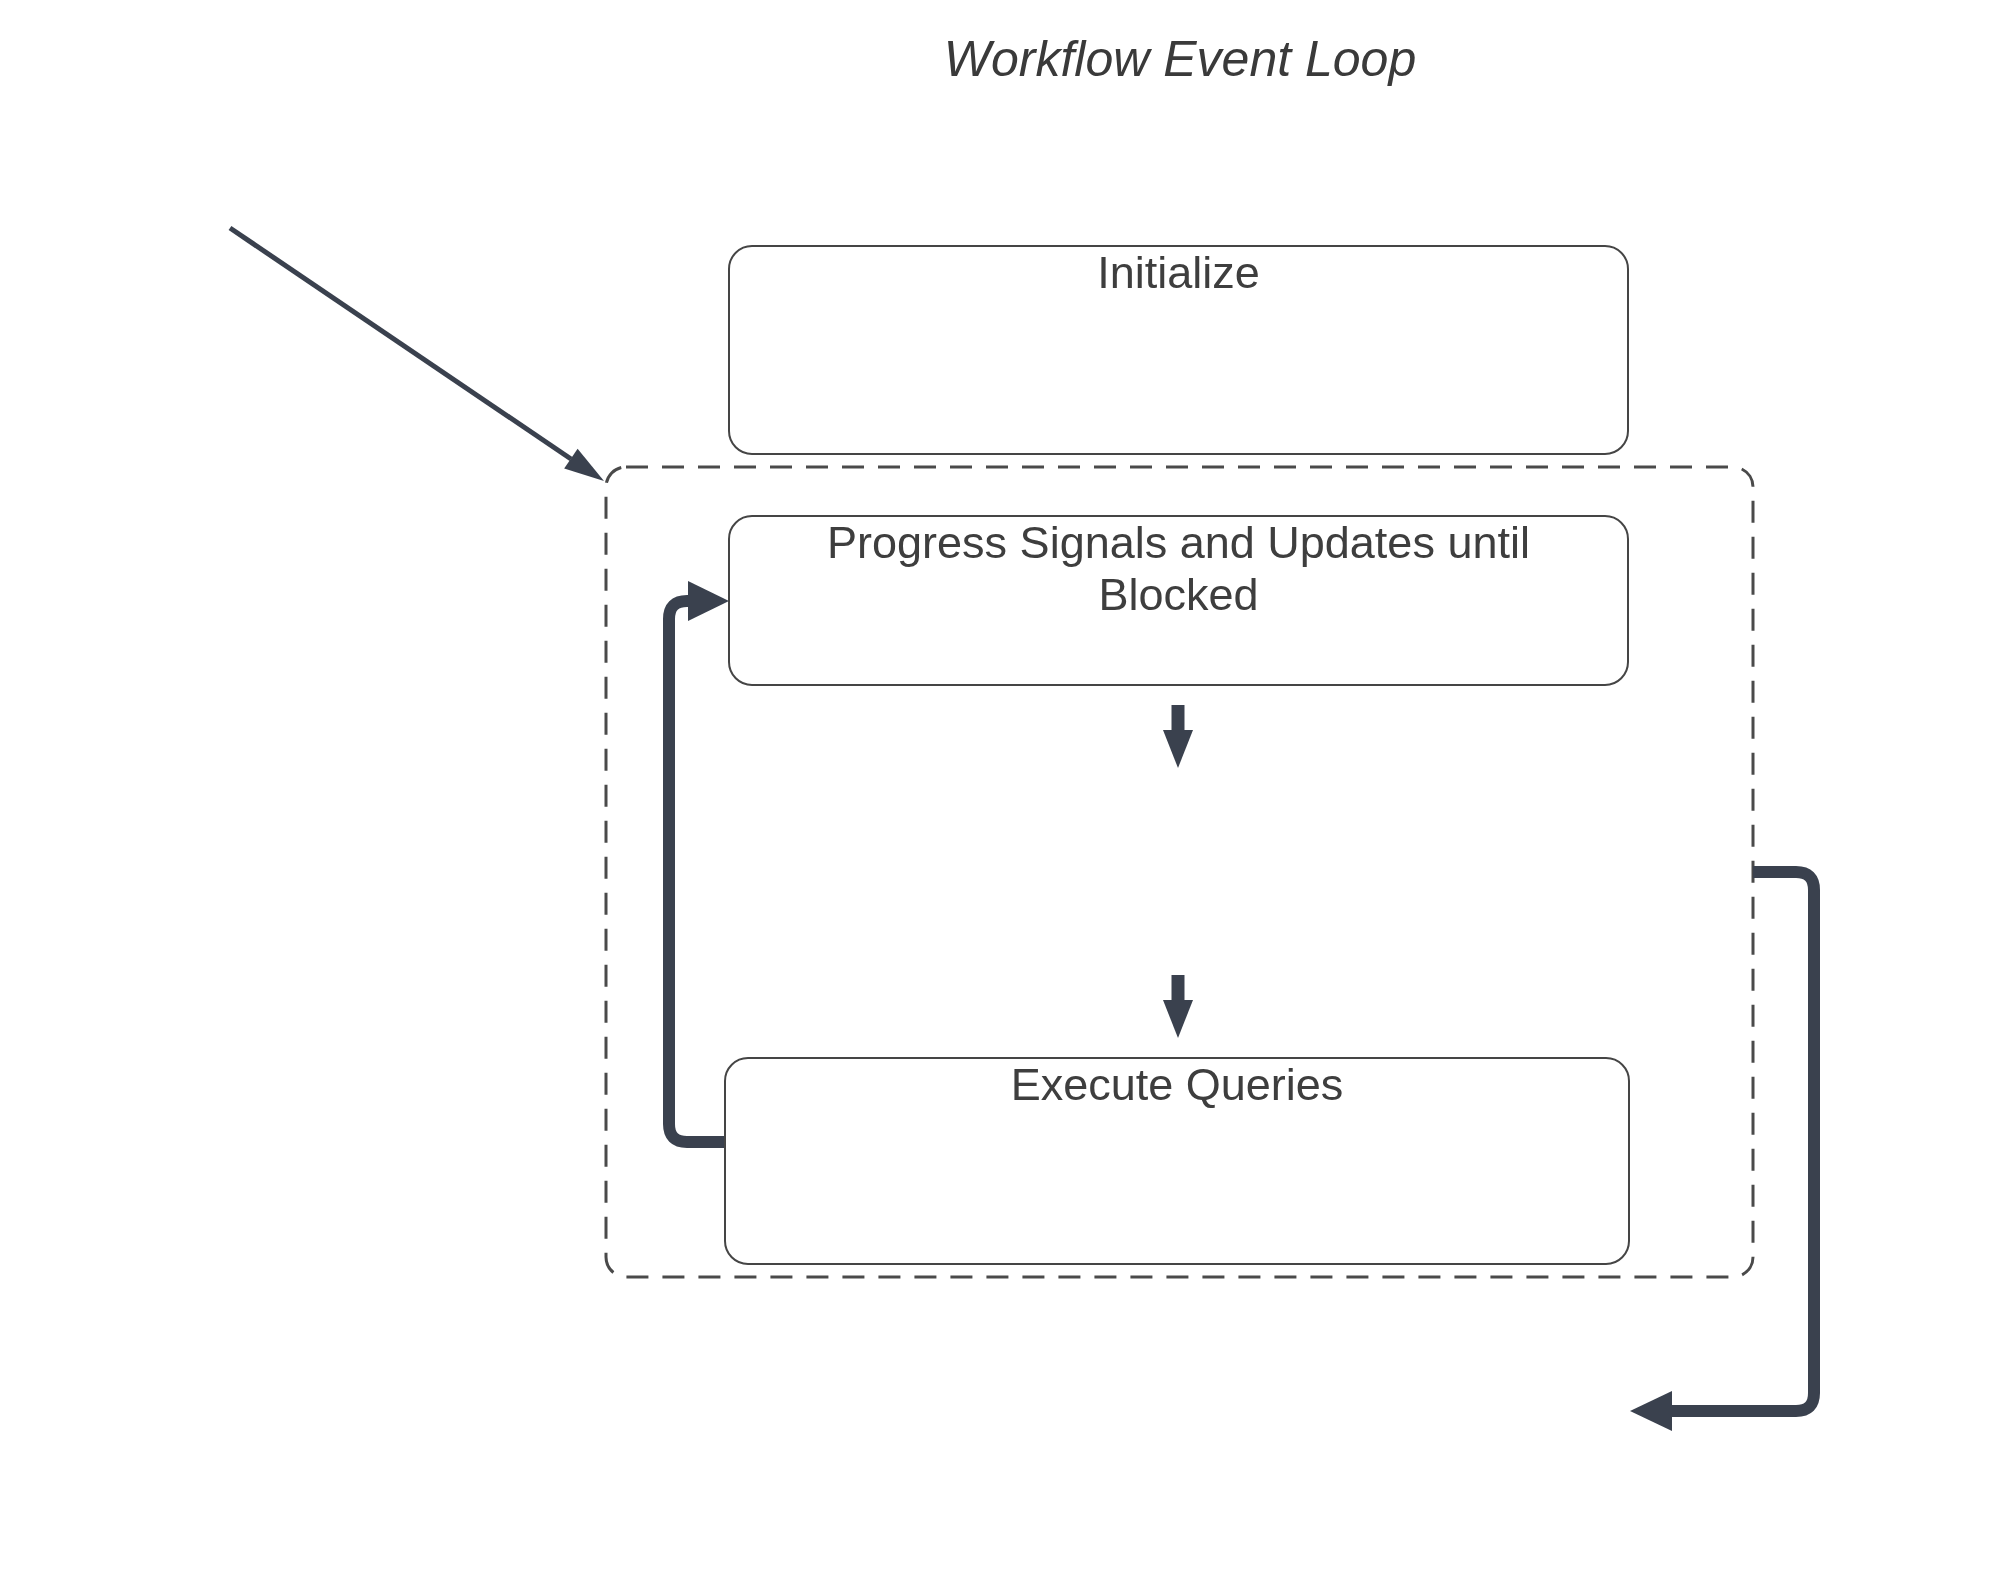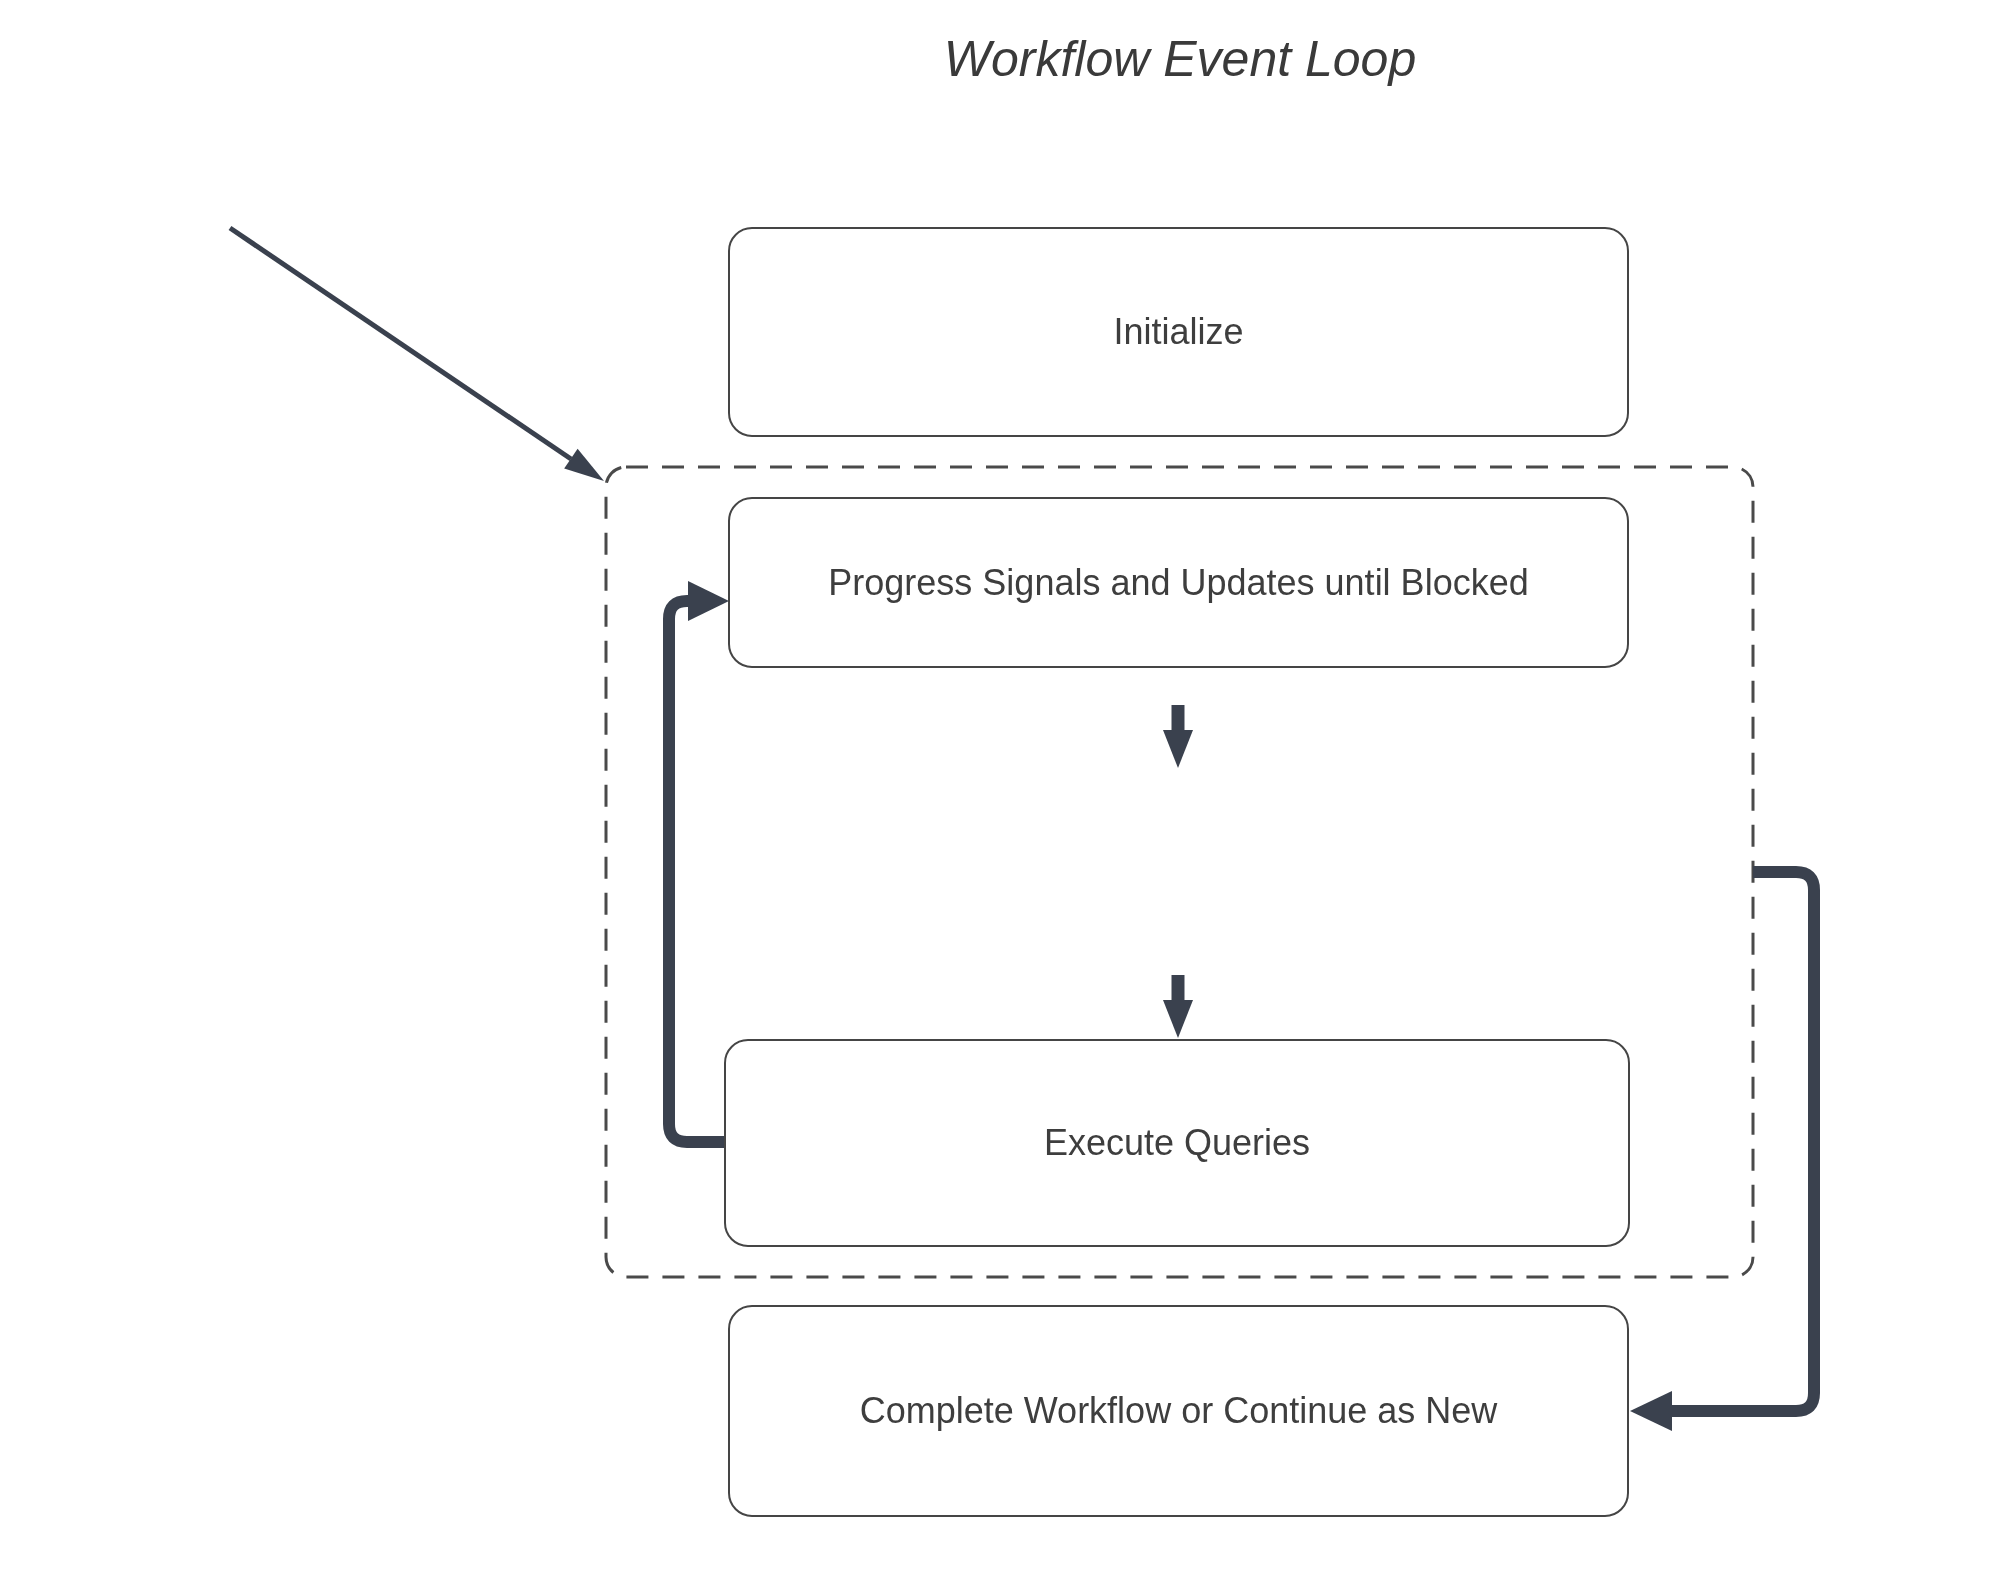--- a/index.html
+++ b/index.html
@@ -33,24 +33,25 @@
     font-size:37px;line-height:42px;
     color:var(--node-text);
     white-space:pre-line;
   }
   .node{
     position:absolute;
     box-sizing:border-box;
     border:2px solid var(--node-border);
     border-radius:24px;
     background:var(--background);
-    display:flex;align-items:center;justify-content:center;
+    display:flex;justify-content:center;
     text-align:center;
-    font-size:36px;color:var(--node-text);
+    font-size:45px;color:var(--node-text);
     padding:0 30px;
+    margin-top:18px;
   }
   .node-initialize       {left:728px;top:227px; width:901px;height:210px;}
   .node-progress-signals {left:728px;top:497px; width:901px;height:171px;}
   .node-progress-workflow{left:728px;top:769px; width:901px;height:206px;}
   .node-execute-queries  {left:724px;top:1039px;width:906px;height:208px;}
   .node-complete         {left:728px;top:1305px;width:901px;height:212px;}
 
   .stroke-arrow{stroke:var(--arrow);fill:none;}
   .fill-arrow{fill:var(--arrow);stroke:none;}
   .dashed-rect{
@@ -104,17 +105,14 @@
 
   <div class="node node-progress-signals">
     <span>Progress Signals and Updates until Blocked</span>
   </div>
 
 
   <div class="node node-execute-queries">
     <span>Execute Queries</span>
   </div>
 
-  <div class="node node-complete">
-    <span>Complete Workflow or Continue as New</span>
-  </div>
 
 </div>
 
 </body></html>

